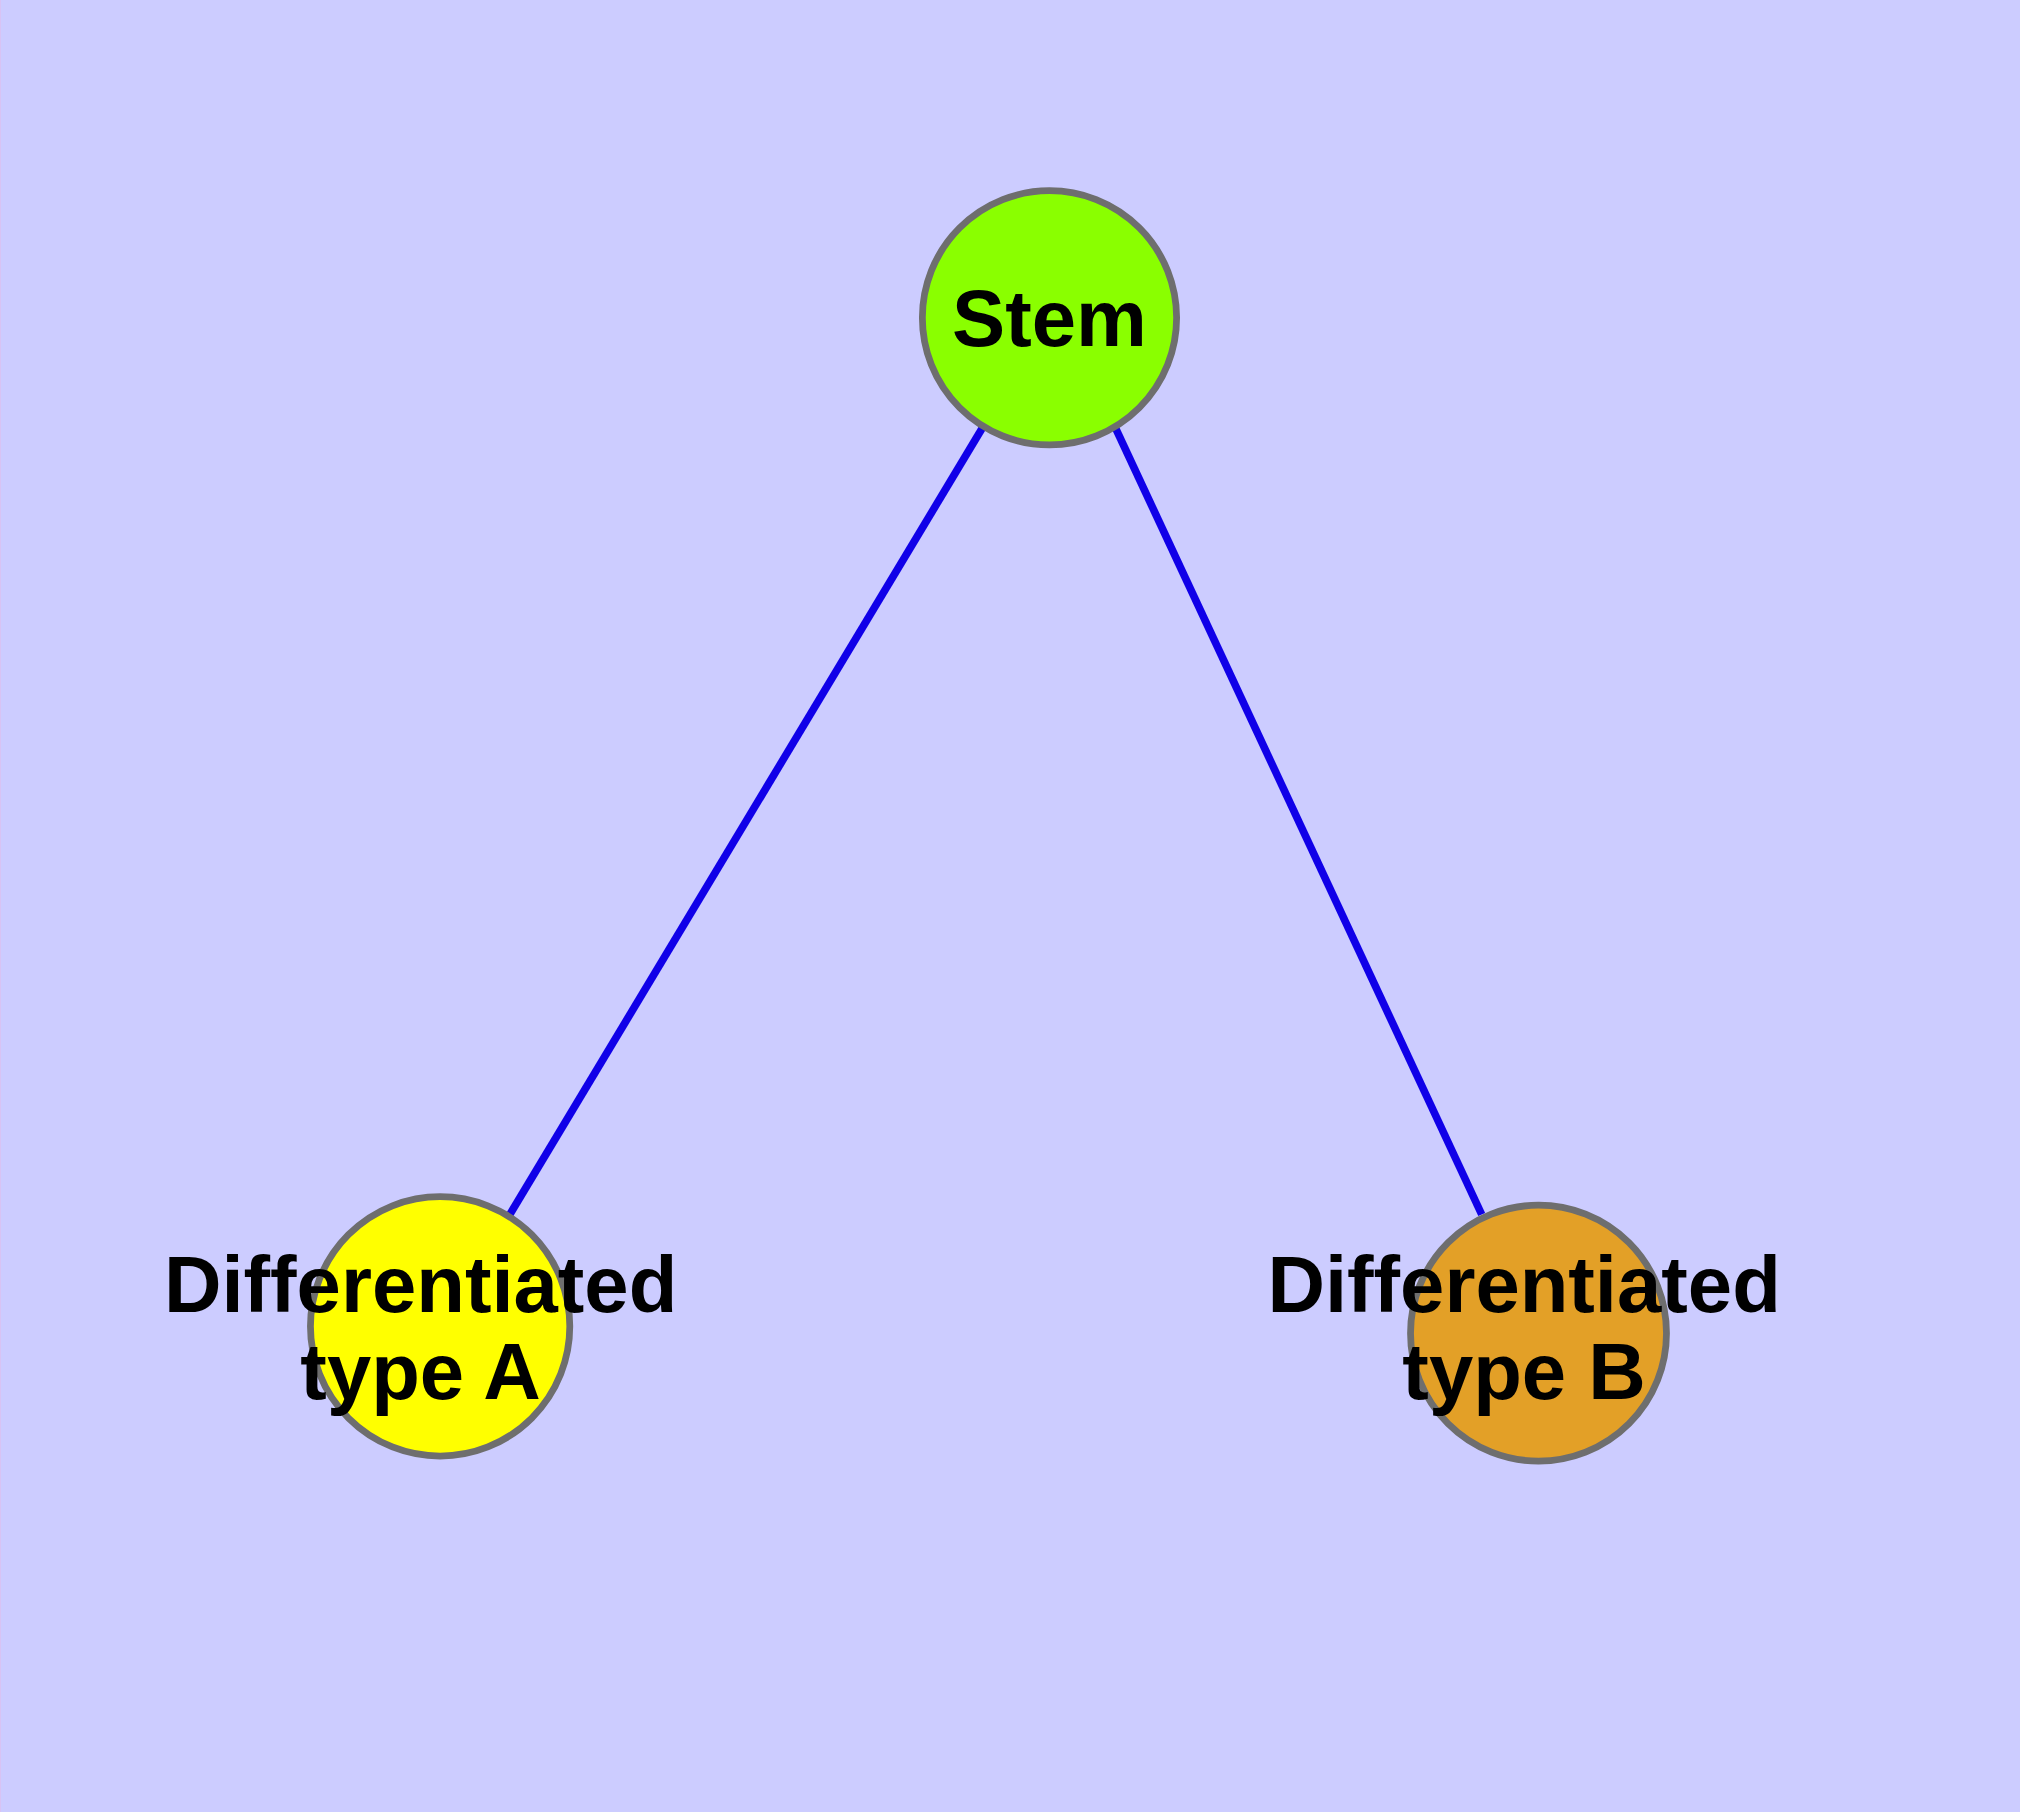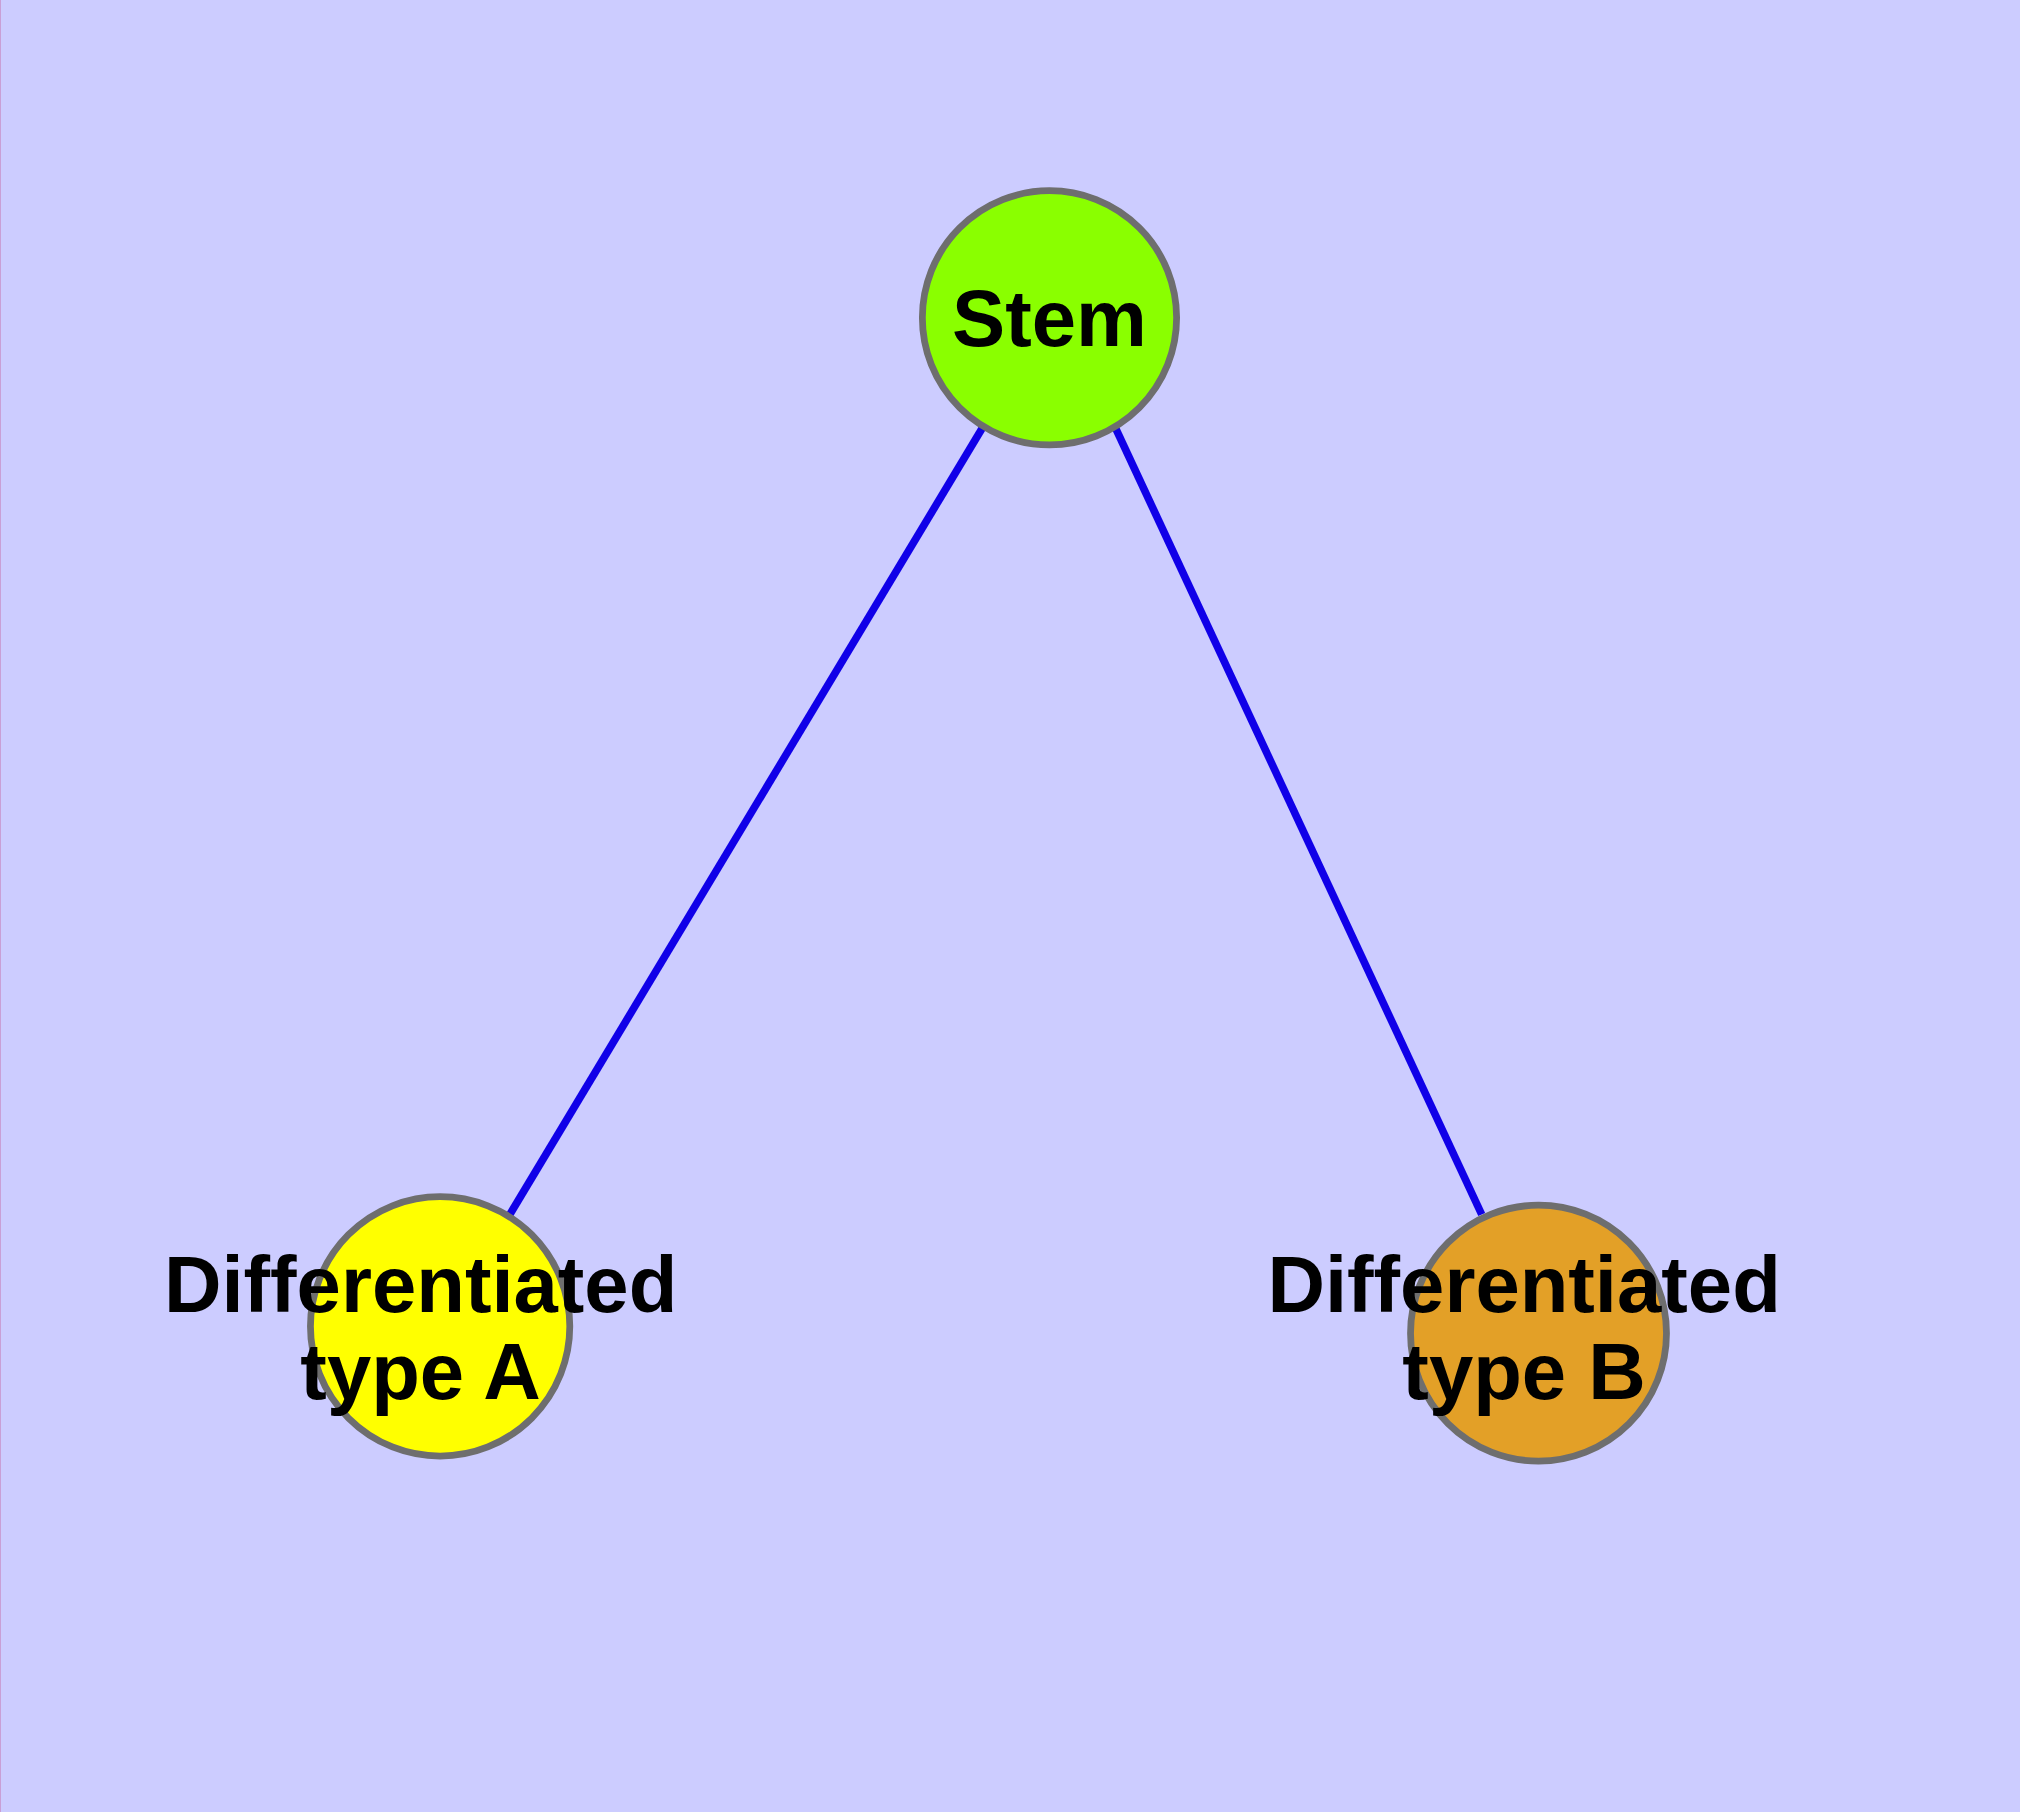--- a/index.html
+++ b/index.html
@@ -33,21 +33,21 @@
     text-anchor: middle;
     dominant-baseline: auto;
   }
   .edge-line {
     stroke-linecap: butt;
   }
 </style>
 </head>
 <body>
 
-<div id="canvas" style="width: 2021px; height: 1812px; background: #be185d;">
+<div id="canvas" style="width: 2021px; height: 1812px; background: #f9a8d4;">
   <svg id="graph-svg" viewBox="0 0 2384 2138" xmlns="http://www.w3.org/2000/svg" style="width: 2021px; height: 1812px;">
 
     <rect id="bg-rect" x="0" y="0" width="2384" height="2138" fill="#ccccff"></rect>
 
     <g id="edges-group">
       <line id="edge-0" class="edge-line" x1="1160" y1="503" x2="600" y2="1435" stroke="#1000e8" stroke-width="9"></line>
       <line id="edge-1" class="edge-line" x1="1315" y1="503" x2="1748" y2="1433" stroke="#1000e8" stroke-width="9"></line>
     </g>
 
     <g id="nodes-group">

